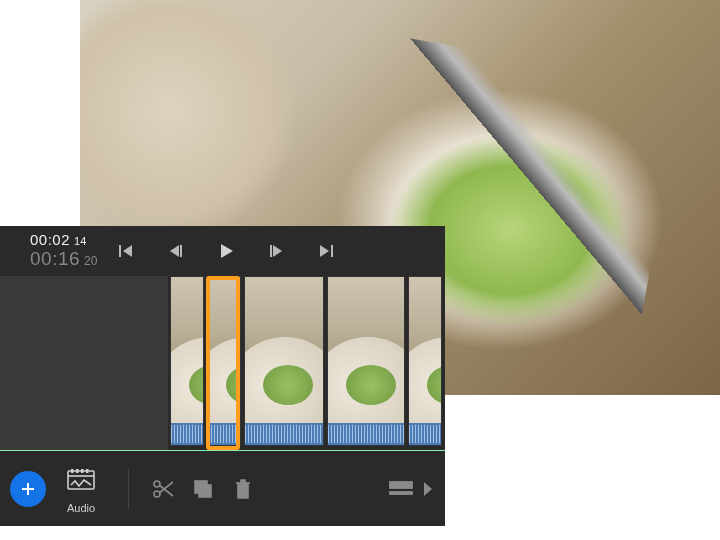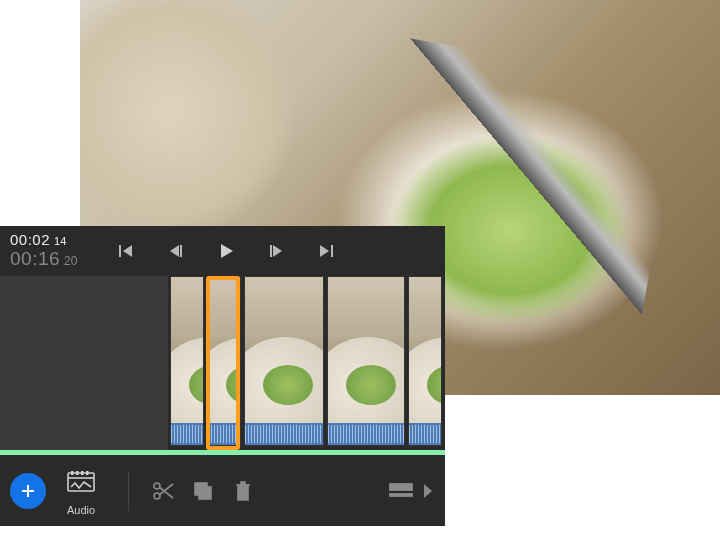--- a/index.html
+++ b/index.html
@@ -64,20 +64,21 @@
   .time-block {
     display: flex;
     flex-direction: column;
     line-height: 1.1;
     min-width: 95px;
   }
   .time-row {
     display: flex;
     align-items: baseline;
     gap: 4px;
+    margin-left: 20px;
   }
   .tc-main { color: #eee; font-size: 15px; letter-spacing: 0.5px; }
   .tc-frames { color: #eee; font-size: 11px; }
   .tc-sub { color: #888; font-size: 19px; letter-spacing: 0.5px; }
   .tc-sub-frames { color: #888; font-size: 12px; }
 
   .transport {
     display: flex;
     align-items: center;
     gap: 28px;
@@ -144,21 +145,21 @@
     width: 34px;
     border: 4px solid #ff9d1e;
     border-radius: 3px;
     box-sizing: border-box;
     pointer-events: none;
   }
   .clips-holder { position: relative; }
 
   .toolbar-bottom {
     height: 76px;
-    border-top: 5px solid #86efac;
+    border-top: 1px solid #86efac;
     display: flex;
     align-items: center;
     padding: 0 10px;
   }
 
   .tool {
     display: flex;
     flex-direction: column;
     align-items: center;
     width: 66px;

